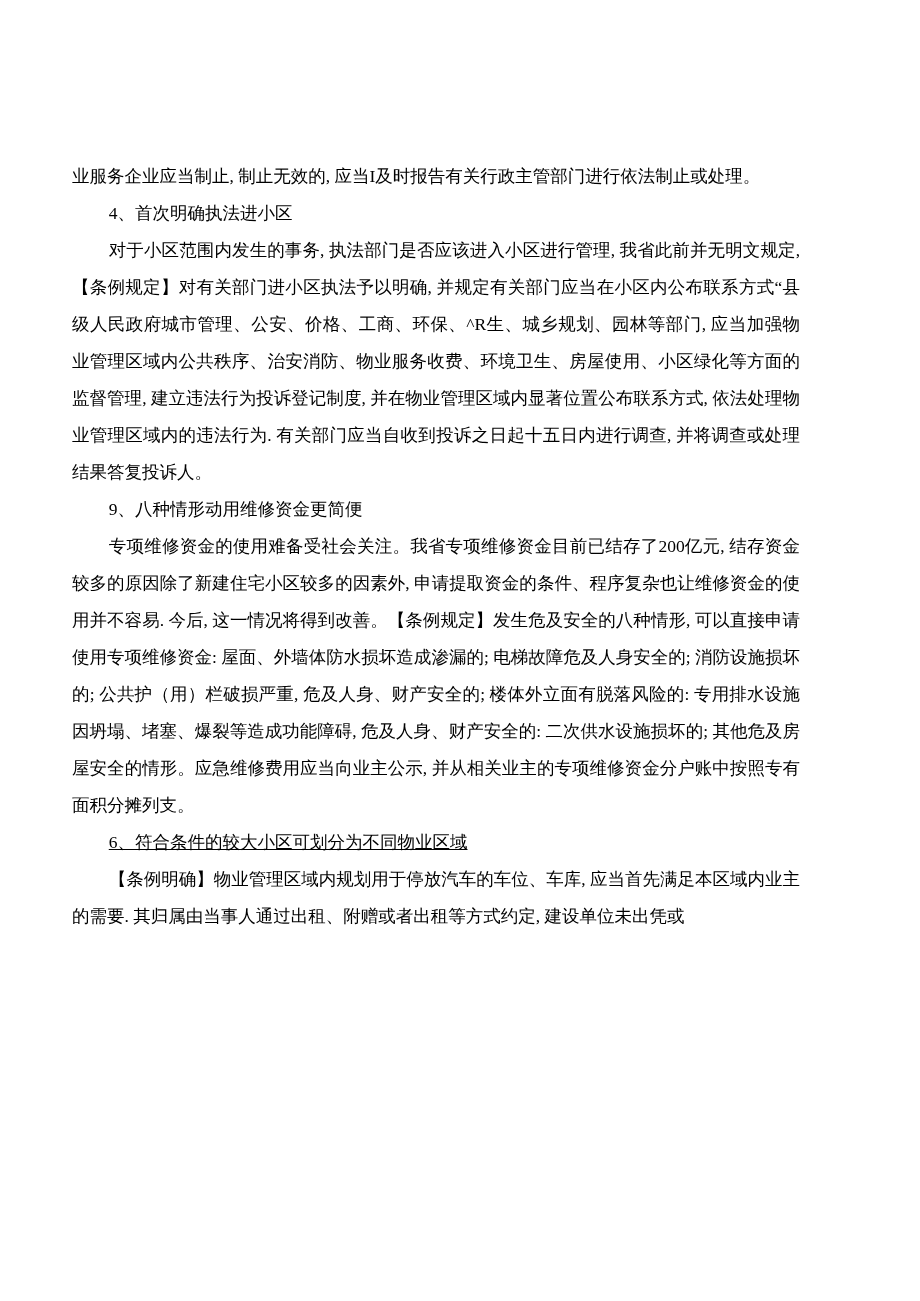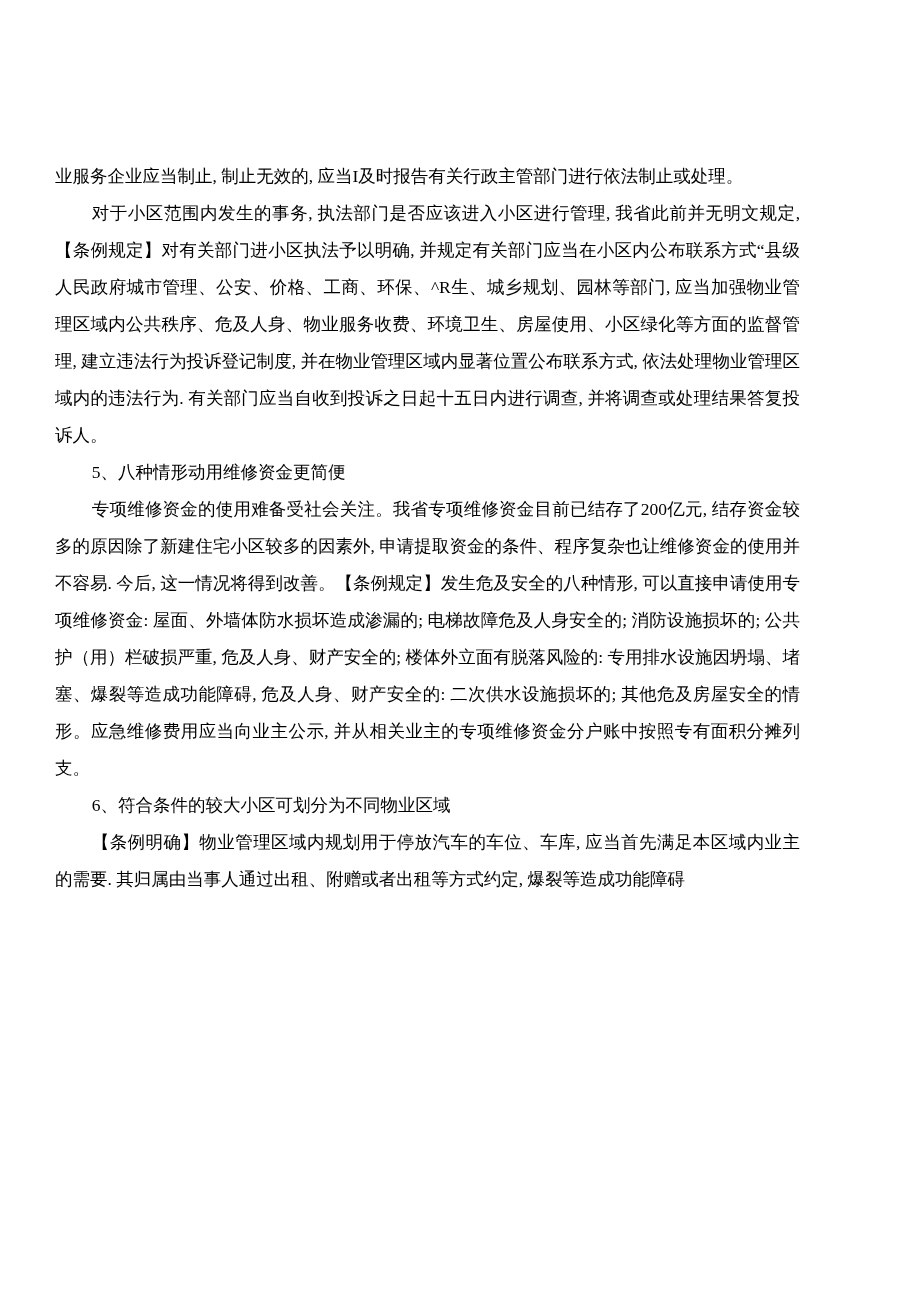--- a/index.html
+++ b/index.html
@@ -7,21 +7,21 @@
     padding: 0;
     background: #ffffff;
   }
   .page {
     position: relative;
     width: 920px;
     height: 1301px;
     margin: 0 auto;
     background: #ffffff;
     box-sizing: border-box;
-    padding: 158px 120px 0 55px;
+    padding: 158px 120px 0 72px;
     font-family: "Liberation Serif", "DejaVu Serif", serif;
     font-size: 17.5px;
     line-height: 37px;
     color: #000000;
     overflow: hidden;
   }
   .page p {
     margin: 0;
     text-align: justify;
     text-indent: 2.1em;
@@ -29,36 +29,37 @@
   }
   .page p.noindent {
     text-indent: 0;
   }
   
   .page p.sec-heading {
     text-align: left;
   }
   .sp-h4 { margin-top: 6px; margin-bottom: 14px; }
   .sp-h5 { margin-top: 4px; margin-bottom: 8px; }
-  .sp-h6 { margin-top: 2px; margin-bottom: 0; }
+  .sp-h6 { margin-top: 2px; margin-bottom: 0; text-decoration: underline; }
   .sp-h7 { margin-top: 6px; margin-bottom: 12px; }
 </style>
 </head>
 <body>
 
 <div class="page">
 
   <p class="noindent">业服务企业应当制止, 制止无效的, 应当I及时报告有关行政主管部门进行依法制止或处理。</p>
 
+  <p class="sec-heading sp-h4">4、首次明确执法进小区</p>
 
-  <p>对于小区范围内发生的事务, 执法部门是否应该进入小区进行管理, 我省此前并无明文规定, 【条例规定】对有关部门进小区执法予以明确, 并规定有关部门应当在小区内公布联系方式“县级人民政府城市管理、公安、价格、工商、环保、^R生、城乡规划、园林等部门, 应当加强物业管理区域内公共秩序、危及人身、物业服务收费、环境卫生、房屋使用、小区绿化等方面的监督管理, 建立违法行为投诉登记制度, 并在物业管理区域内显著位置公布联系方式, 依法处理物业管理区域内的违法行为. 有关部门应当自收到投诉之日起十五日内进行调查, 并将调查或处理结果答复投诉人。</p>
+  <p>对于小区范围内发生的事务, 执法部门是否应该进入小区进行管理, 我省此前并无明文规定, 【条例规定】对有关部门进小区执法予以明确, 并规定有关部门应当在小区内公布联系方式“县级人民政府城市管理、公安、价格、工商、环保、^R生、城乡规划、园林等部门, 应当加强物业管理区域内公共秩序、治安消防、物业服务收费、环境卫生、房屋使用、小区绿化等方面的监督管理, 建立违法行为投诉登记制度, 并在物业管理区域内显著位置公布联系方式, 依法处理物业管理区域内的违法行为. 有关部门应当自收到投诉之日起十五日内进行调查, 并将调查或处理结果答复投诉人。</p>
 
-  <p class="sec-heading sp-h5">5、八种情形动用维修资金更简便</p>
+  <p class="sec-heading sp-h5">9、八种情形动用维修资金更简便</p>
 
   <p>专项维修资金的使用难备受社会关注。我省专项维修资金目前已结存了200亿元, 结存资金较多的原因除了新建住宅小区较多的因素外, 申请提取资金的条件、程序复杂也让维修资金的使用并不容易. 今后, 这一情况将得到改善。【条例规定】发生危及安全的八种情形, 可以直接申请使用专项维修资金: 屋面、外墙体防水损坏造成渗漏的; 电梯故障危及人身安全的; 消防设施损坏的; 公共护（用）栏破损严重, 危及人身、财产安全的; 楼体外立面有脱落风险的: 专用排水设施因坍塌、堵塞、爆裂等造成功能障碍, 危及人身、财产安全的: 二次供水设施损坏的; 其他危及房屋安全的情形。应急维修费用应当向业主公示, 并从相关业主的专项维修资金分户账中按照专有面积分摊列支。</p>
 
   <p class="sec-heading sp-h6">6、符合条件的较大小区可划分为不同物业区域</p>
 
 
 
-  <p>【条例明确】物业管理区域内规划用于停放汽车的车位、车库, 应当首先满足本区域内业主的需要. 其归属由当事人通过出租、附赠或者出租等方式约定, 爆裂等造成功能障碍</p>
+  <p>【条例明确】物业管理区域内规划用于停放汽车的车位、车库, 应当首先满足本区域内业主的需要. 其归属由当事人通过出租、附赠或者出租等方式约定, 建设单位未出凭或</p>
 
 </div>
 
 </body></html>

